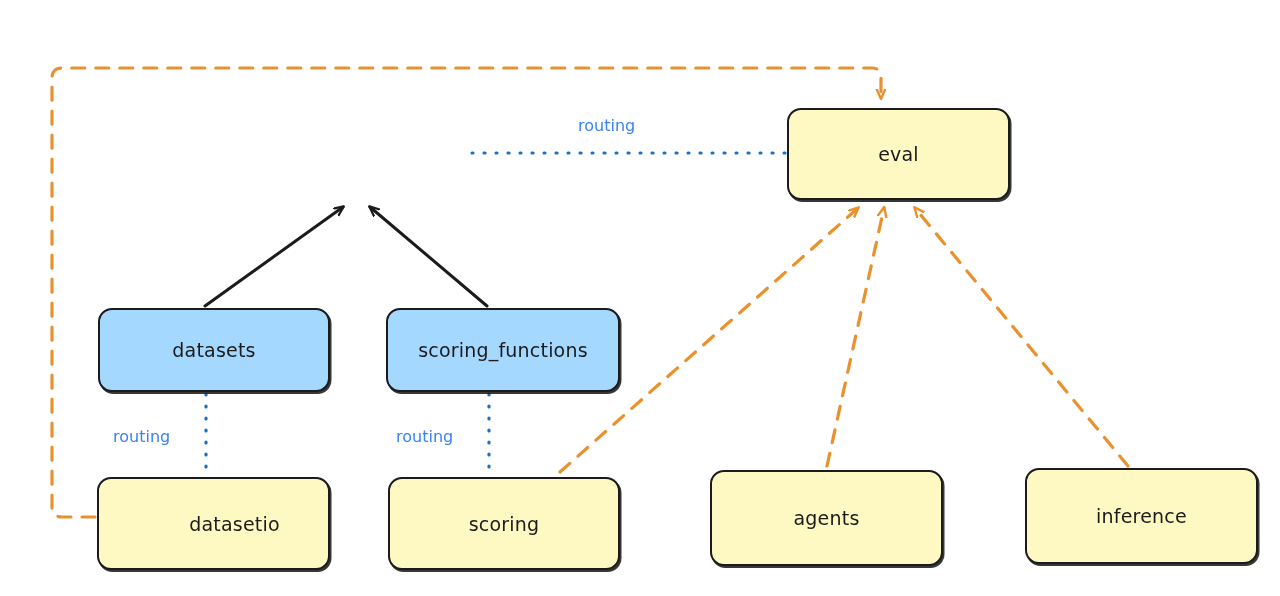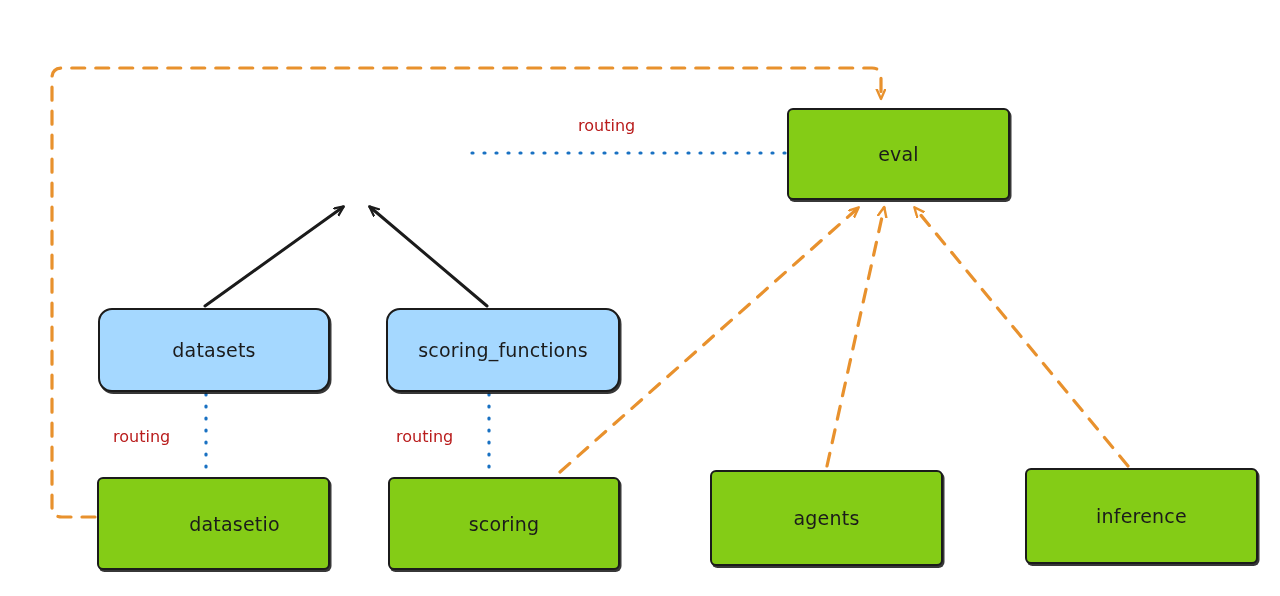--- a/index.html
+++ b/index.html
@@ -36,27 +36,27 @@
     box-shadow: 1.5px 2px 0 rgba(20,20,20,0.85);
   }
   .node .node-label {
     font-family: "DejaVu Sans", sans-serif;
     font-size: 19px;
     color: #1b1b1b;
     letter-spacing: 0.2px;
     white-space: nowrap;
   }
   .node.blue { background: #a5d8ff; }
-  .node.green { background: #84cc16; border-radius: 6px; }
+  .node.green { background: #fef9c3; }
 
   .edge-label {
     position: absolute;
     font-family: "DejaVu Sans", sans-serif;
     font-size: 16px;
-    color: #b91c1c;
+    color: #3b82f6;
     white-space: nowrap;
   }
 </style>
 </head>
 <body>
 
 <div id="diagram-root">
 
   <svg class="edges" viewBox="0 0 1280 596" xmlns="http://www.w3.org/2000/svg">
     <defs>

